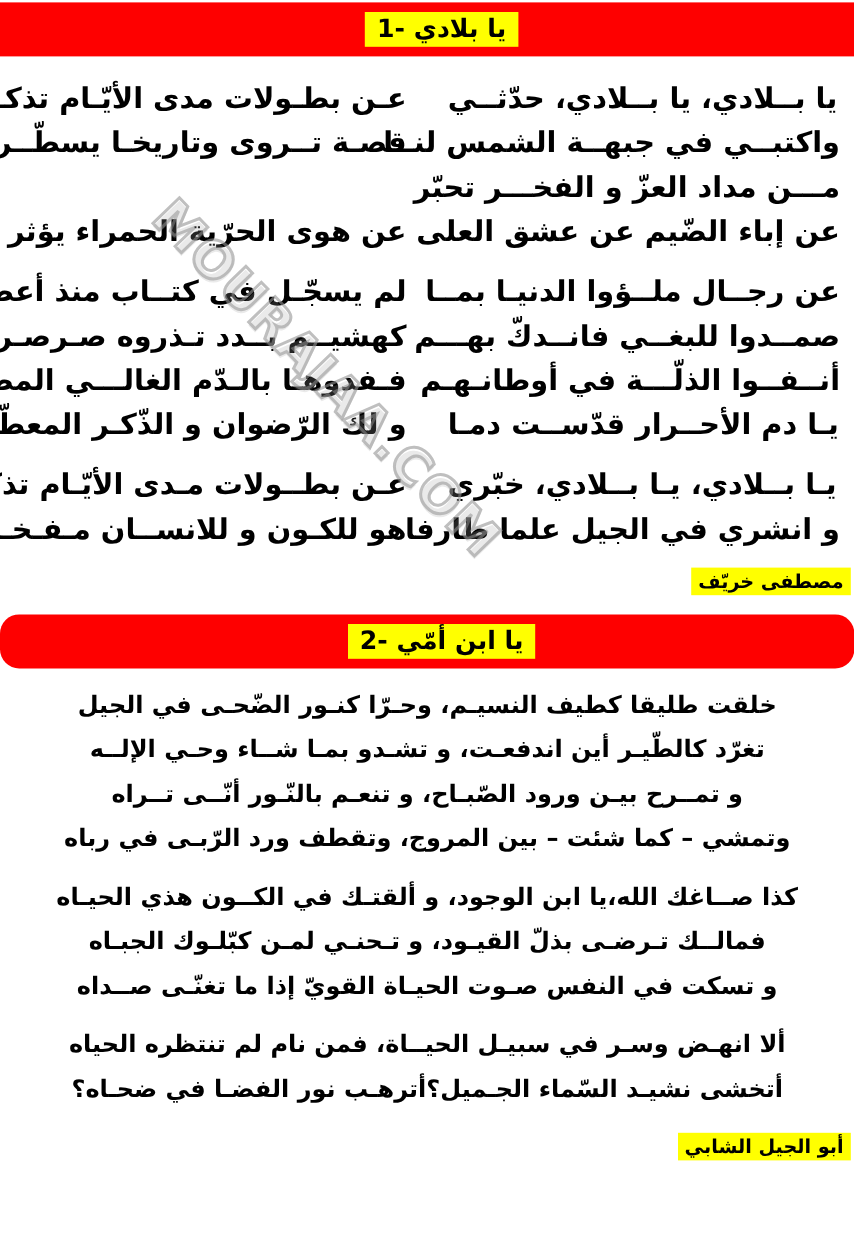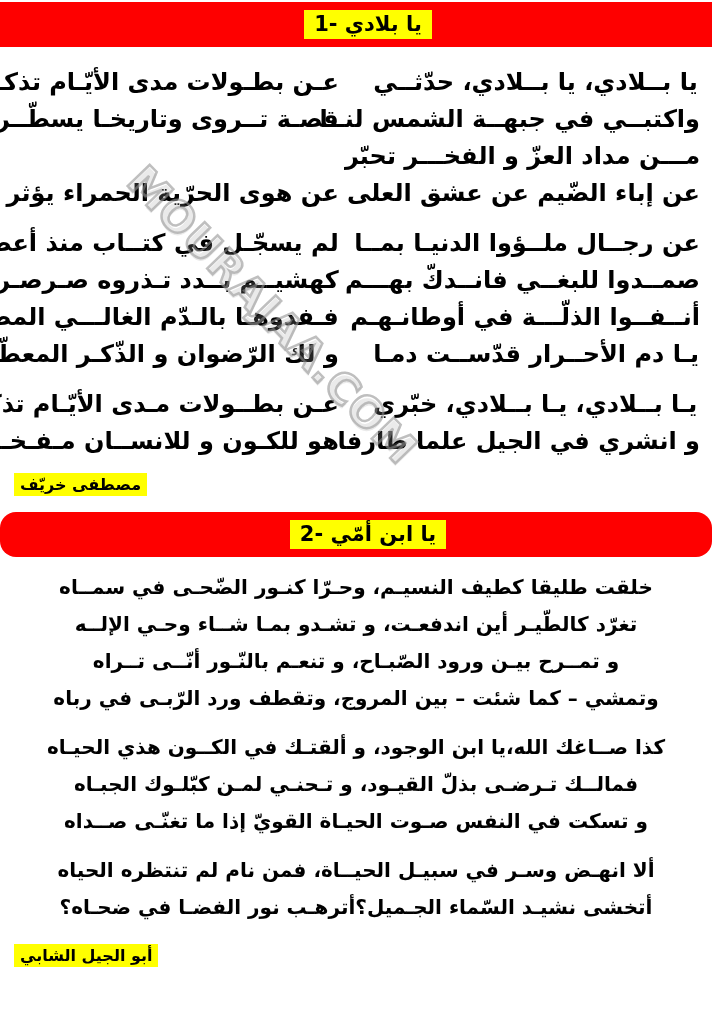--- a/index.html
+++ b/index.html
@@ -35,21 +35,21 @@
     direction:rtl;
     height:37px;align-items:center;
   }
   .hemi{
     width:47.5%;
     text-align:left;
     font-weight:bold;
     font-size:24px;
     white-space:nowrap;
   }
-  .author-line{margin-top:14px;padding:0 14px;text-align:left;}
+  .author-line{margin-top:14px;padding:0 3px;text-align:right;}
   .author-line-2{margin-top:18px;}
   .author{
     display:inline-block;
     background:#ffff00;
     font-weight:bold;
     font-size:16px;
     padding:2px 6px;
     direction:rtl;
   }
   .poem2{padding:12px 12px 0 12px;}
@@ -141,21 +141,21 @@
 <div class="author-line">
   <span class="author">مصطفى خريّف</span>
 </div>
 
 <div class="bar bar2">
   <span class="bar-title">2- يا ابن أمّي</span>
 </div>
 
 <div class="poem2">
   <div class="para">
-    <div class="pline">خلقت طليقا كطيف النسيـم، وحـرّا كنـور الضّحـى في سمــاه</div>
+    <div class="pline">خلقت طليقا كطيف النسيـم، وحـرّا كنـور الضّحـى في الجيل</div>
     <div class="pline">تغرّد كالطّيـر أين اندفعـت، و تشـدو بمـا شــاء وحـي الإلــه</div>
     <div class="pline">و تمــرح بيـن ورود الصّبـاح، و تنعـم بالنّـور أنّــى تــراه</div>
     <div class="pline">وتمشي – كما شئت – بين المروج، وتقطف ورد الرّبـى في رباه</div>
   </div>
   <div class="para">
     <div class="pline">كذا صــاغك الله،يا ابن الوجود، و ألقتـك في الكــون هذي الحيـاه</div>
     <div class="pline">فمالــك تـرضـى بذلّ القيـود، و تـحنـي لمـن كبّلـوك الجبـاه</div>
     <div class="pline">و تسكت في النفس صـوت الحيـاة القويّ إذا ما تغنّـى صــداه</div>
   </div>
   <div class="para">

